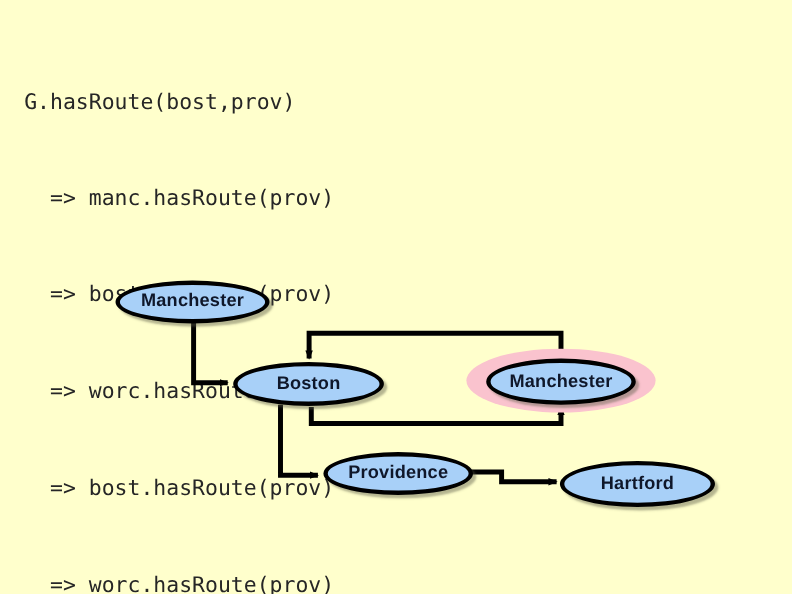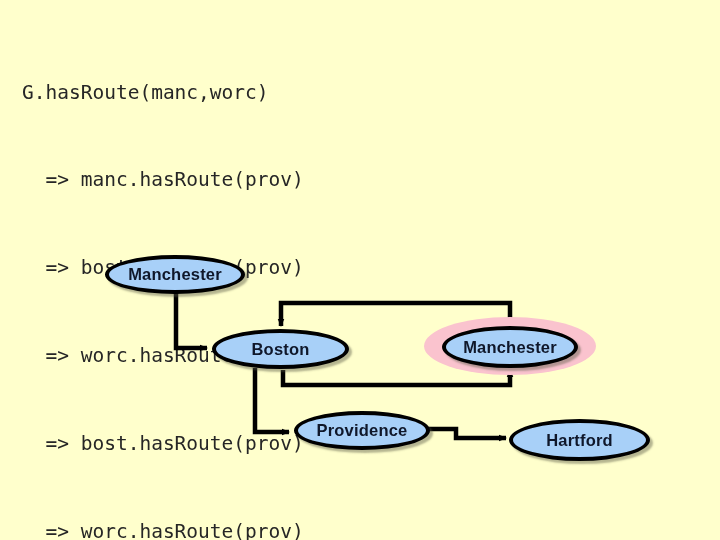--- a/index.html
+++ b/index.html
@@ -81,21 +81,21 @@
     background: #fac3ce;
     z-index: 2;
   }
 </style>
 </head>
 <body>
 
 <div id="slide">
 
   <div id="code-block">
-    <span class="code-line">G.hasRoute(manc,worc)</span>
+    <span class="code-line">G.hasRoute(bost,prov)</span>
     <span class="code-line">  =&gt; manc.hasRoute(prov)</span>
     <span class="code-line">  =&gt; bost.hasRoute(prov)</span>
     <span class="code-line">  =&gt; worc.hasRoute(prov)</span>
     <span class="code-line">  =&gt; bost.hasRoute(prov)</span>
     <span class="code-line">  =&gt; worc.hasRoute(prov)</span>
     
   </div>
 
   <div id="diagram">
 

